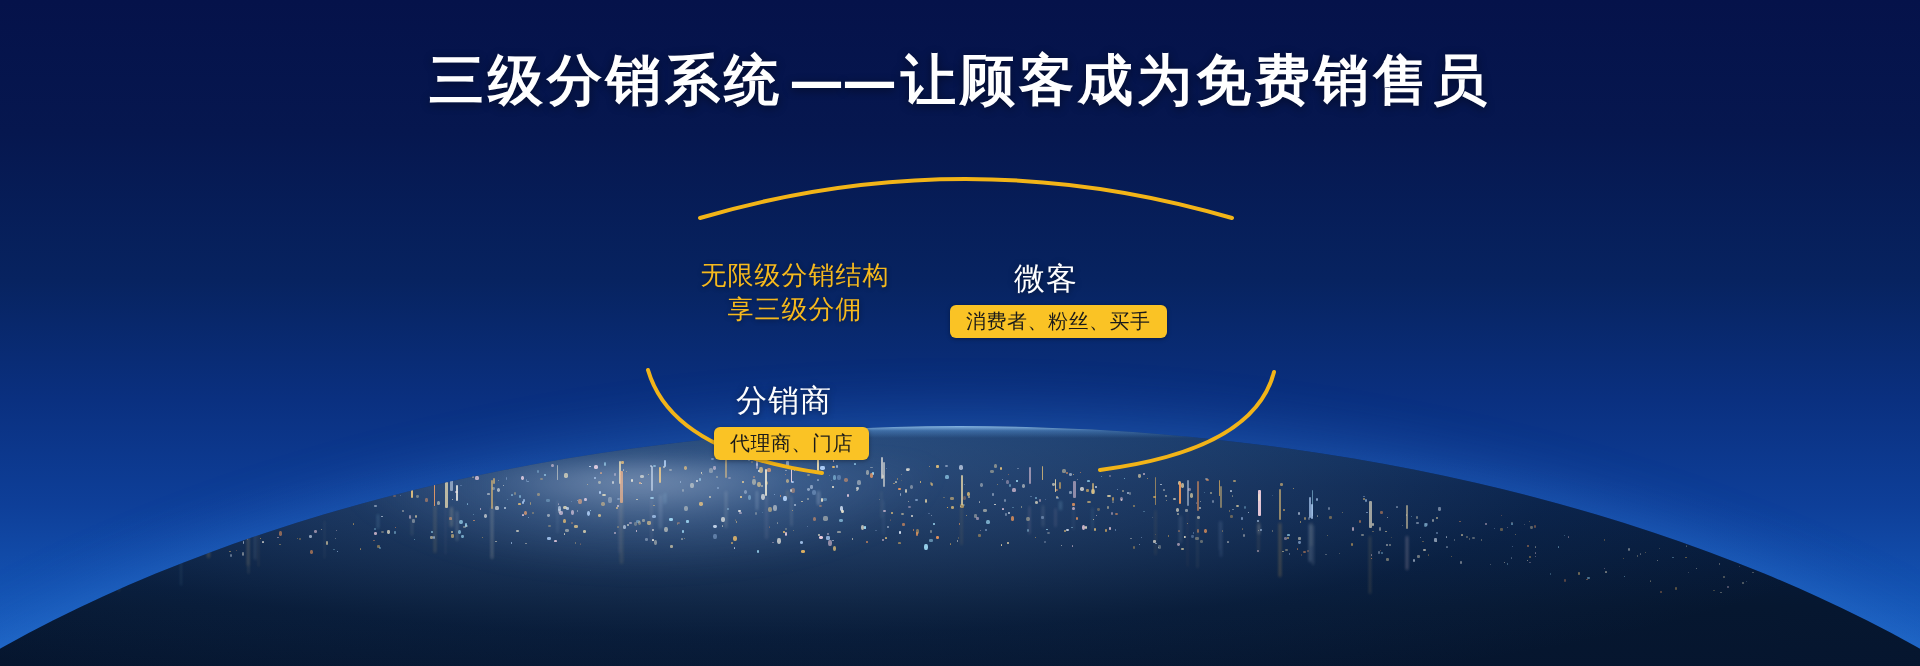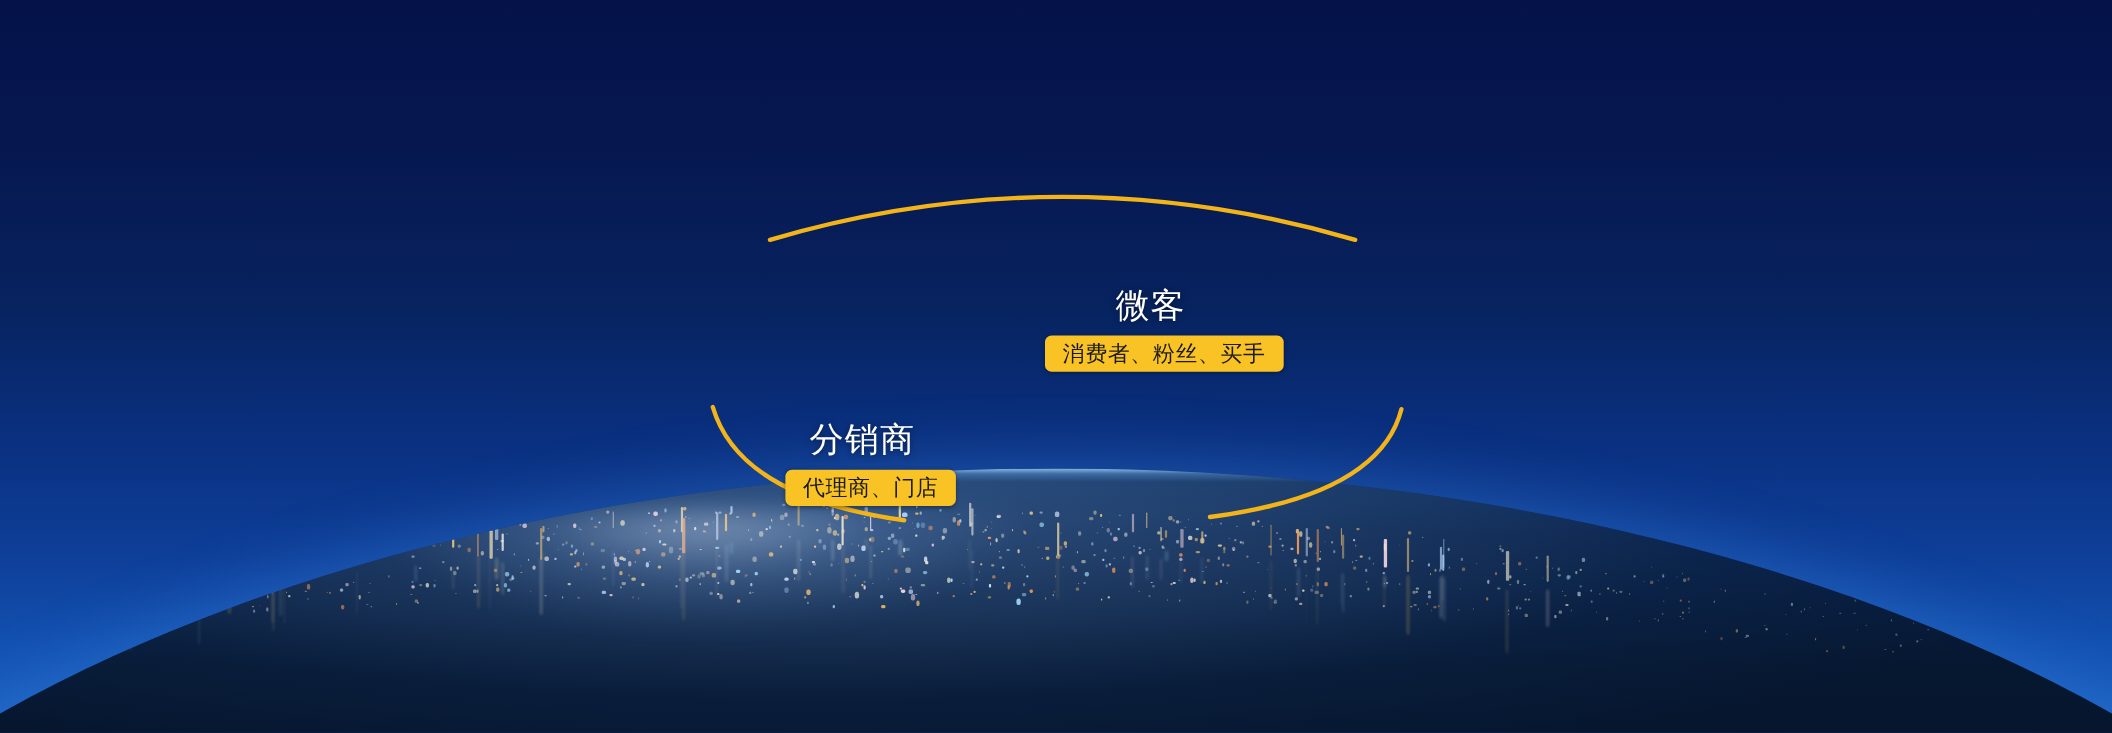--- a/index.html
+++ b/index.html
@@ -1103,20 +1103,23 @@
         <i style="left: 720px; top: 47.8px; width: 2.9px; height: 13.2px; border-radius: 1px; background: rgb(232, 242, 255); opacity: 0.54;"></i>
         <i style="left: 720px; top: 77.2px; width: 2.9px; height: 20px; border-radius: 1px; background: rgb(255, 233, 176); opacity: 0.23; filter: blur(1.6px);"></i>
         <i style="left: 1153px; top: 31.8px; width: 2.1px; height: 25.3px; border-radius: 1px; background: rgb(255, 248, 232); opacity: 0.59;"></i>
         <i style="left: 1153px; top: 69.5px; width: 1.1px; height: 35.6px; border-radius: 1px; background: rgb(185, 216, 255); opacity: 0.17; filter: blur(1.6px);"></i>
         <i style="left: 1638.6px; top: 71.3px; width: 3px; height: 27px; border-radius: 1px; background: rgb(255, 243, 210); opacity: 0.62;"></i>
         <i style="left: 1638.6px; top: 105.7px; width: 2.8px; height: 58.5px; border-radius: 1px; background: rgb(255, 210, 122); opacity: 0.18; filter: blur(1.6px);"></i>
       </div>
     <div class="water-shine"></div>
   </div>
 
+  <div class="title">
+    <span>三级分销系统</span><span class="dash">——</span><span>让顾客成为免费销售员</span>
+  </div>
 
   <div class="diagram">
 
     <svg class="arc-svg" width="1920" height="666" viewBox="0 0 1920 666">
 
       <path d="M 700 218 Q 965 140 1232 218" fill="none" stroke="#f2b418" stroke-width="4" stroke-linecap="round"></path>
 
       <path d="M 648 370 Q 672 452 822 473" fill="none" stroke="#f2b418" stroke-width="4" stroke-linecap="round"></path>
 
       <path d="M 1100 470 Q 1254 450 1274 372" fill="none" stroke="#f2b418" stroke-width="4" stroke-linecap="round"></path>
@@ -1126,15 +1129,19 @@
     <div class="node" id="node-weike">
       <span class="node-title">微客</span>
       <span class="node-badge">消费者、粉丝、买手</span>
     </div>
 
     <div class="node" id="node-dealer">
       <span class="node-title">分销商</span>
       <span class="node-badge">代理商、门店</span>
     </div>
 
+    <div class="center-text">
+      <div>无限级分销结构</div>
+      <div>享三级分佣</div>
+    </div>
 
   </div>
 </div>
 
 </body></html>

